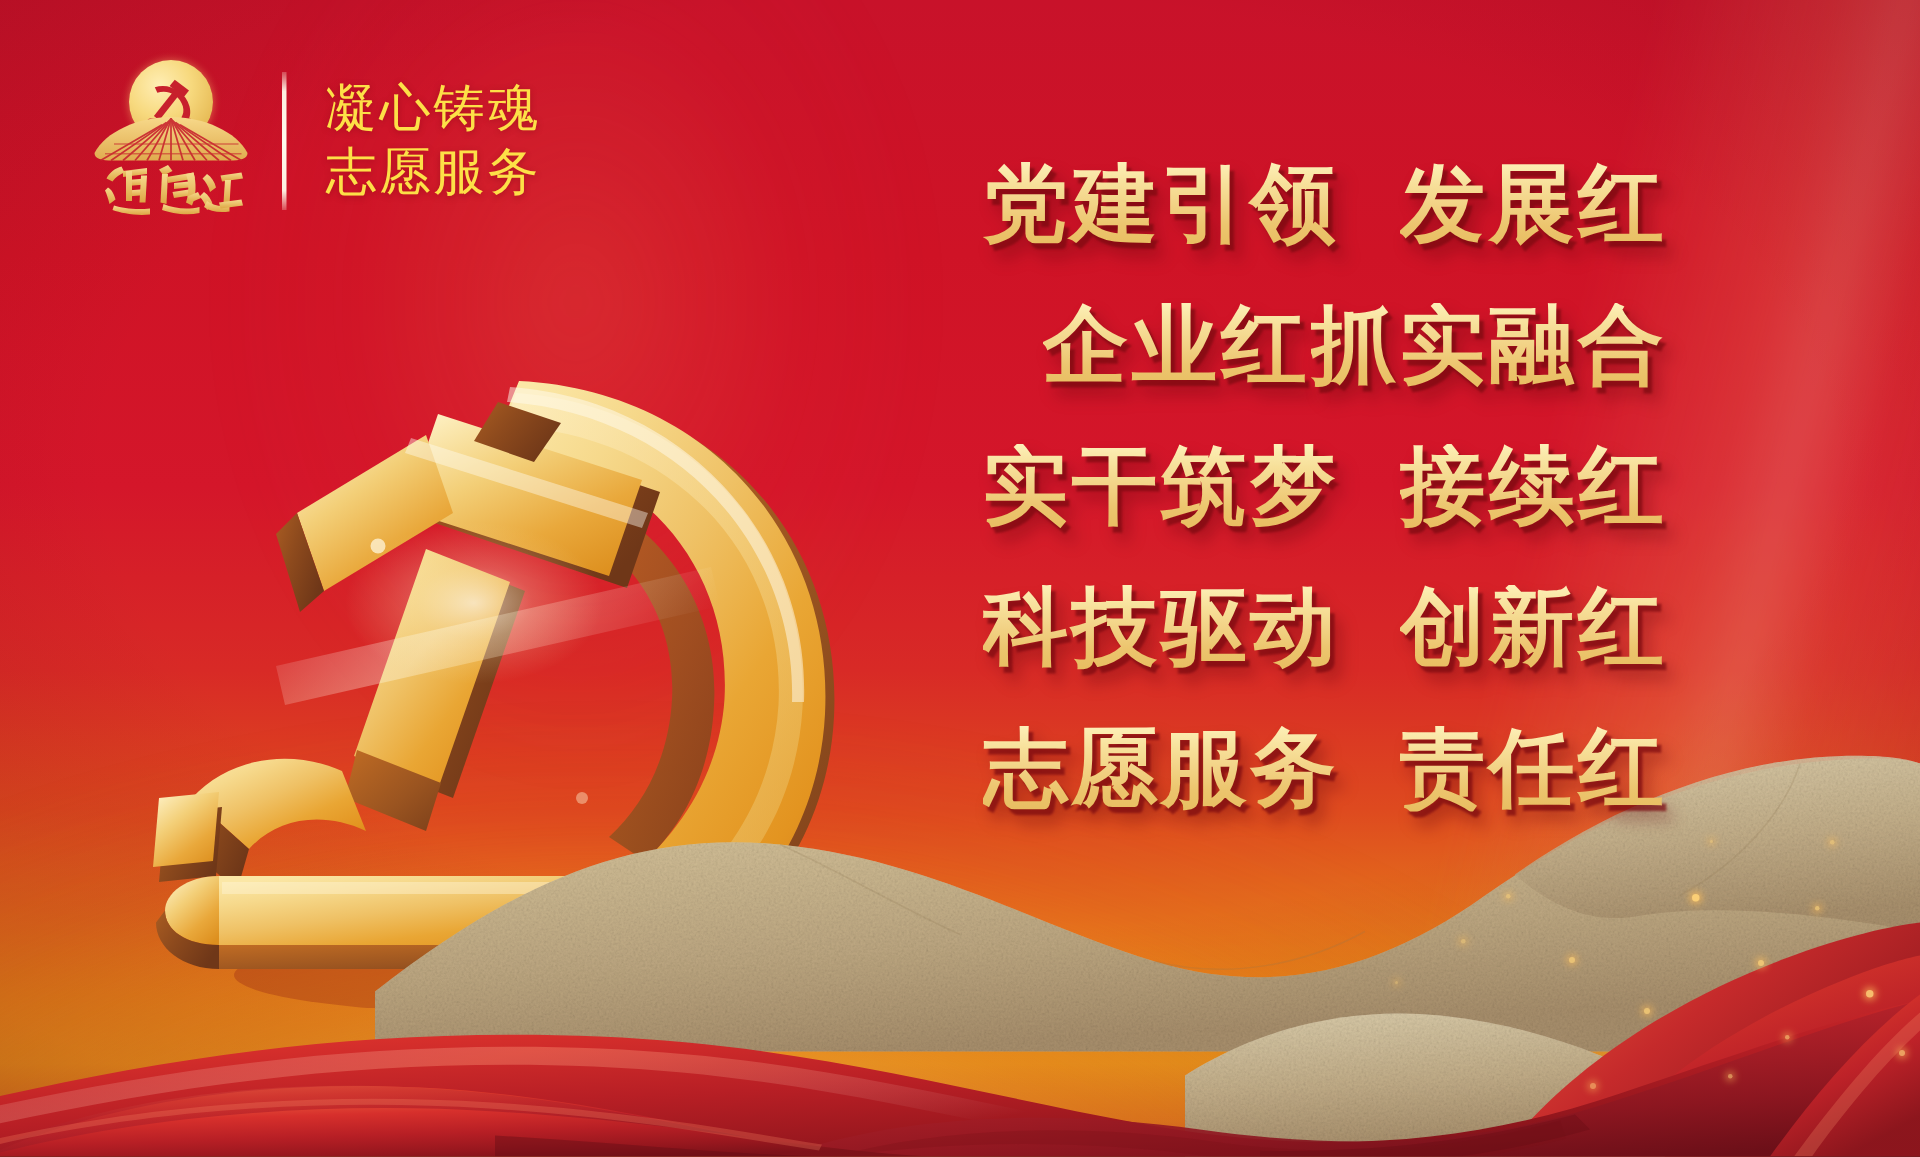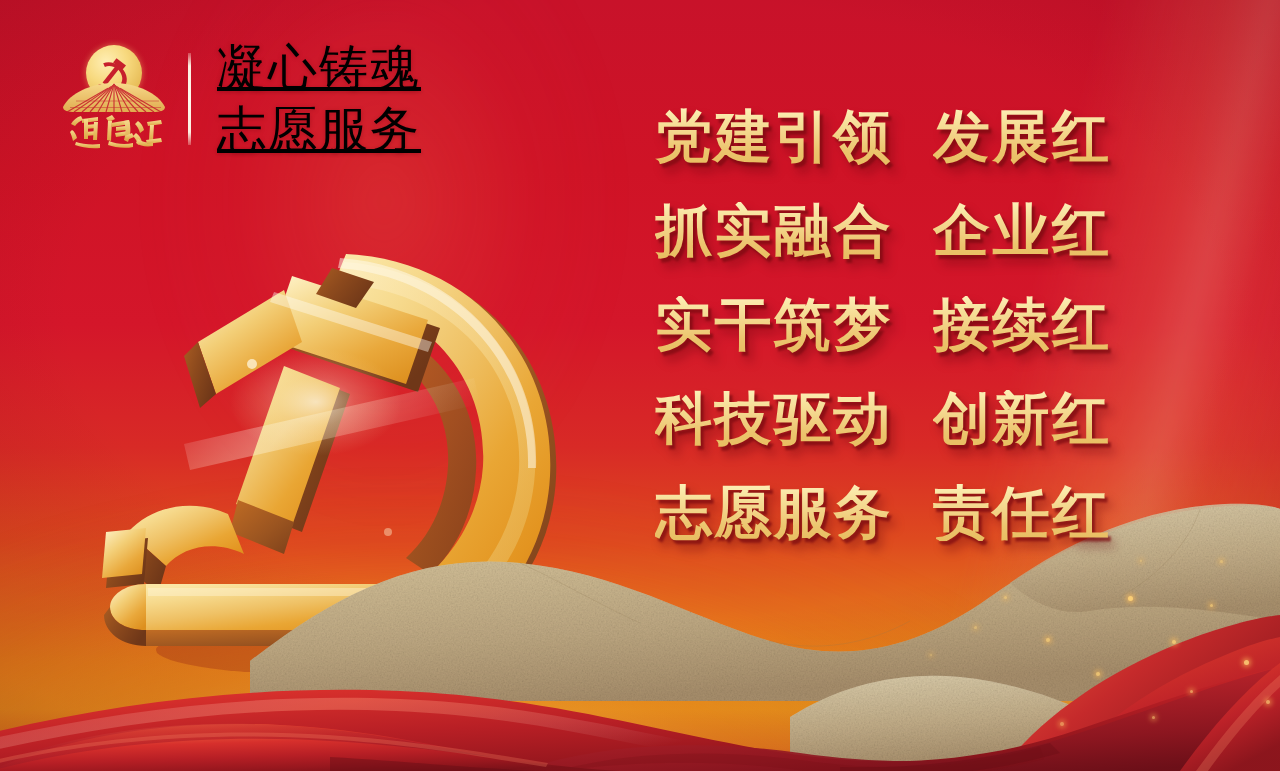--- a/index.html
+++ b/index.html
@@ -126,28 +126,27 @@
         rgba(255,248,232,0.96) 86%,
         rgba(255,245,225,0.25) 100%);
     flex: 0 0 auto;
   }
   .logo-slogan {
     display: flex;
     flex-direction: column;
     gap: 2px;
   }
   .logo-slogan-line {
-    color: #000000;
-    font-size: 49px;
+    color: #fde047;
+    font-size: 34px;
     line-height: 1.22;
     letter-spacing: 2px;
     font-weight: 400;
     white-space: nowrap;
     text-shadow: 0 1px 4px rgba(120,6,18,0.42);
-    text-decoration: underline;
   }
 
   
   .emblem-3d {
     position: absolute;
     left: 88px; top: 232px;
     width: 510px; height: 440px;
     z-index: 18;
   }
   .emblem-3d svg { display: block; width: 100%; height: 100%; }
@@ -406,22 +405,22 @@
   </div>
 
   <div class="slogan-panel">
 
     <div class="slogan-row">
       <span class="slogan-phrase">党建引领</span>
       <span class="slogan-phrase suffix">发展红</span>
     </div>
 
     <div class="slogan-row">
+      <span class="slogan-phrase suffix">企业红</span>
       <span class="slogan-phrase">抓实融合</span>
-      <span class="slogan-phrase suffix">企业红</span>
     </div>
 
     <div class="slogan-row">
       <span class="slogan-phrase">实干筑梦</span>
       <span class="slogan-phrase suffix">接续红</span>
     </div>
 
     <div class="slogan-row">
       <span class="slogan-phrase">科技驱动</span>
       <span class="slogan-phrase suffix">创新红</span>

